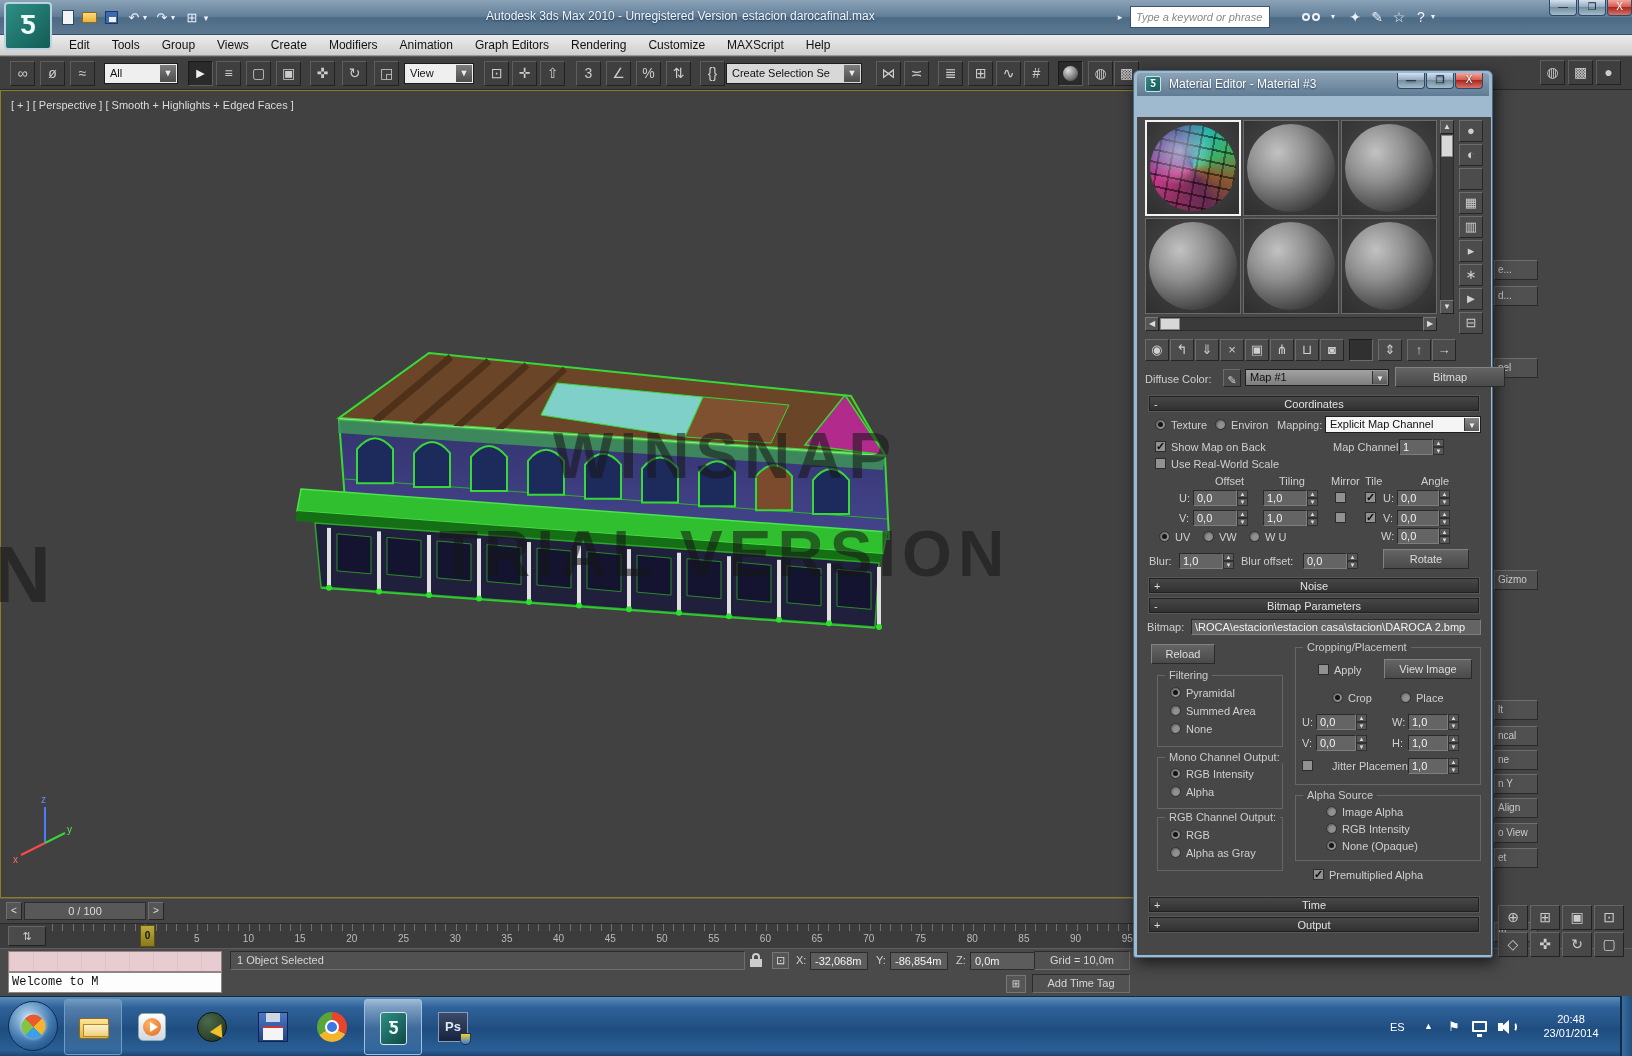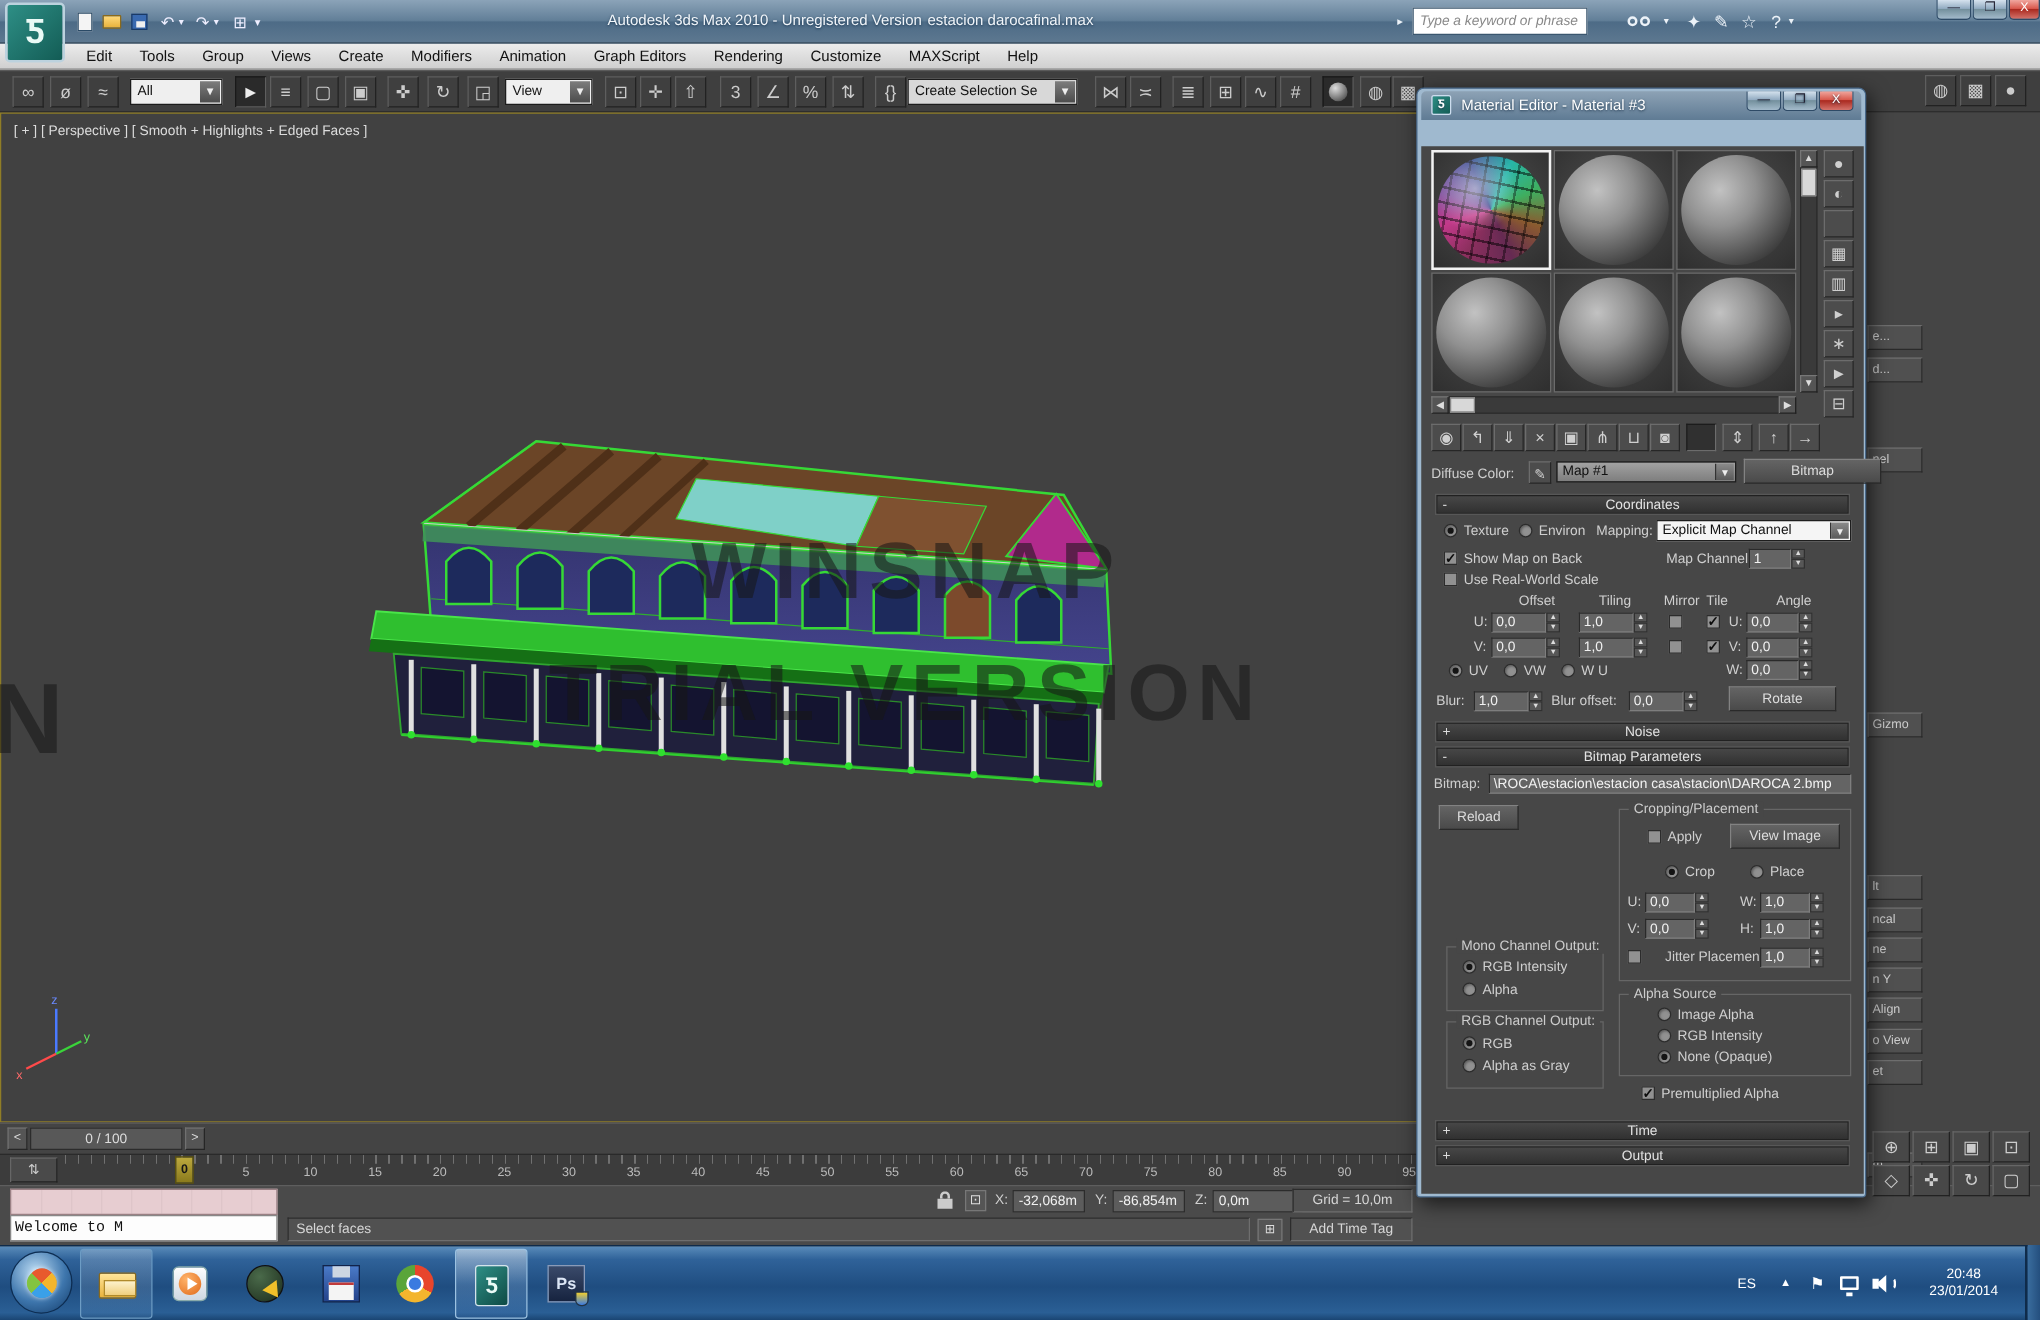--- a/index.html
+++ b/index.html
@@ -332,33 +332,33 @@
           <span class="tick" style="left: 1023.6px;">90</span>
           <span class="tick" style="left: 1075.3px;">95</span>
         </div>
       </div>
     <div class="a tslider">0</div>
   </div>
 
   <div class="a statusbar">
     <div class="a listener-pink"></div>
     <div class="a listener-white">Welcome to M</div>
+    <div class="a sunk" style="left:230px;top:2px;width:515px;">1 Object Selected</div>
     <div class="a" style="left:750px;top:5px;width:12px;height:12px;">
       <div style="width:12px;height:8px;background:#ccc;margin-top:5px;"></div>
       <div style="position:absolute;left:2px;top:-1px;width:8px;height:6px;border:2px solid #ccc;border-bottom:none;border-radius:4px 4px 0 0;"></div>
     </div>
     <div class="a" style="left:772px;top:3px;width:17px;height:17px;background:#555;border:1px solid #777;color:#ddd;font-size:11px;text-align:center;line-height:15px;">⊡</div>
     <span class="a lbl" style="left:796px;top:5px;">X:</span>
     <div class="a coordf" style="left:810px;top:3px;width:58px;">-32,068m</div>
     <span class="a lbl" style="left:876px;top:5px;">Y:</span>
     <div class="a coordf" style="left:890px;top:3px;width:58px;">-86,854m</div>
     <span class="a lbl" style="left:956px;top:5px;">Z:</span>
     <div class="a coordf" style="left:970px;top:3px;width:72px;">0,0m</div>
     <div class="a sunk" style="left:1034px;top:2px;width:96px;text-align:center;">Grid = 10,0m</div>
-    <div class="a sunk" style="left:230px;top:25px;width:770px;">Select faces</div>
     <div class="a" style="left:1006px;top:26px;width:20px;height:18px;background:#555;border:1px solid #777;color:#ddd;font-size:10px;text-align:center;line-height:16px;">⊞</div>
     <div class="a sunk" style="left:1032px;top:25px;width:98px;text-align:center;">Add Time Tag</div>
   </div>
 
   <div id="nav-cluster">
       <div class="navbtn" style="left: 1498px; top: 905px; position: absolute;">⊕</div>
       <div class="navbtn" style="left: 1530px; top: 905px; position: absolute;">⊞</div>
       <div class="navbtn" style="left: 1562px; top: 905px; position: absolute;">▣</div>
       <div class="navbtn" style="left: 1594px; top: 905px; position: absolute;">⊡</div>
       <div class="navbtn" style="left: 1498px; top: 932px; position: absolute;">◇</div>
@@ -568,20 +568,29 @@
           </div>
         <div class="cb" style="left:6px;top:112px;"></div>
         <span class="lbl" style="position:absolute;left:22px;top:112px;margin-left:14px;">Jitter Placement:</span>
         <div class="fld" style="left:112px;top:110px;width:40px;">1,0</div>
         <div class="spin" style="left:152px;top:110px;">
             <b>▲</b>
             <b>▼</b>
           </div>
       </div>
 
+      <div class="grp" style="left:20px;top:558px;width:126px;height:72px;">
+        <span class="gt">Filtering</span>
+        <div class="rad on" style="left:12px;top:11px;"></div>
+        <span class="lbl" style="position:absolute;left:28px;top:11px;">Pyramidal</span>
+        <div class="rad" style="left:12px;top:29px;"></div>
+        <span class="lbl" style="position:absolute;left:28px;top:29px;">Summed Area</span>
+        <div class="rad" style="left:12px;top:47px;"></div>
+        <span class="lbl" style="position:absolute;left:28px;top:47px;">None</span>
+      </div>
 
       <div class="grp" style="left:20px;top:640px;width:126px;height:52px;">
         <span class="gt">Mono Channel Output:</span>
         <div class="rad on" style="left:12px;top:10px;"></div>
         <span class="lbl" style="position:absolute;left:28px;top:10px;">RGB Intensity</span>
         <div class="rad" style="left:12px;top:28px;"></div>
         <span class="lbl" style="position:absolute;left:28px;top:28px;">Alpha</span>
       </div>
 
       <div class="grp" style="left:20px;top:700px;width:126px;height:54px;">

